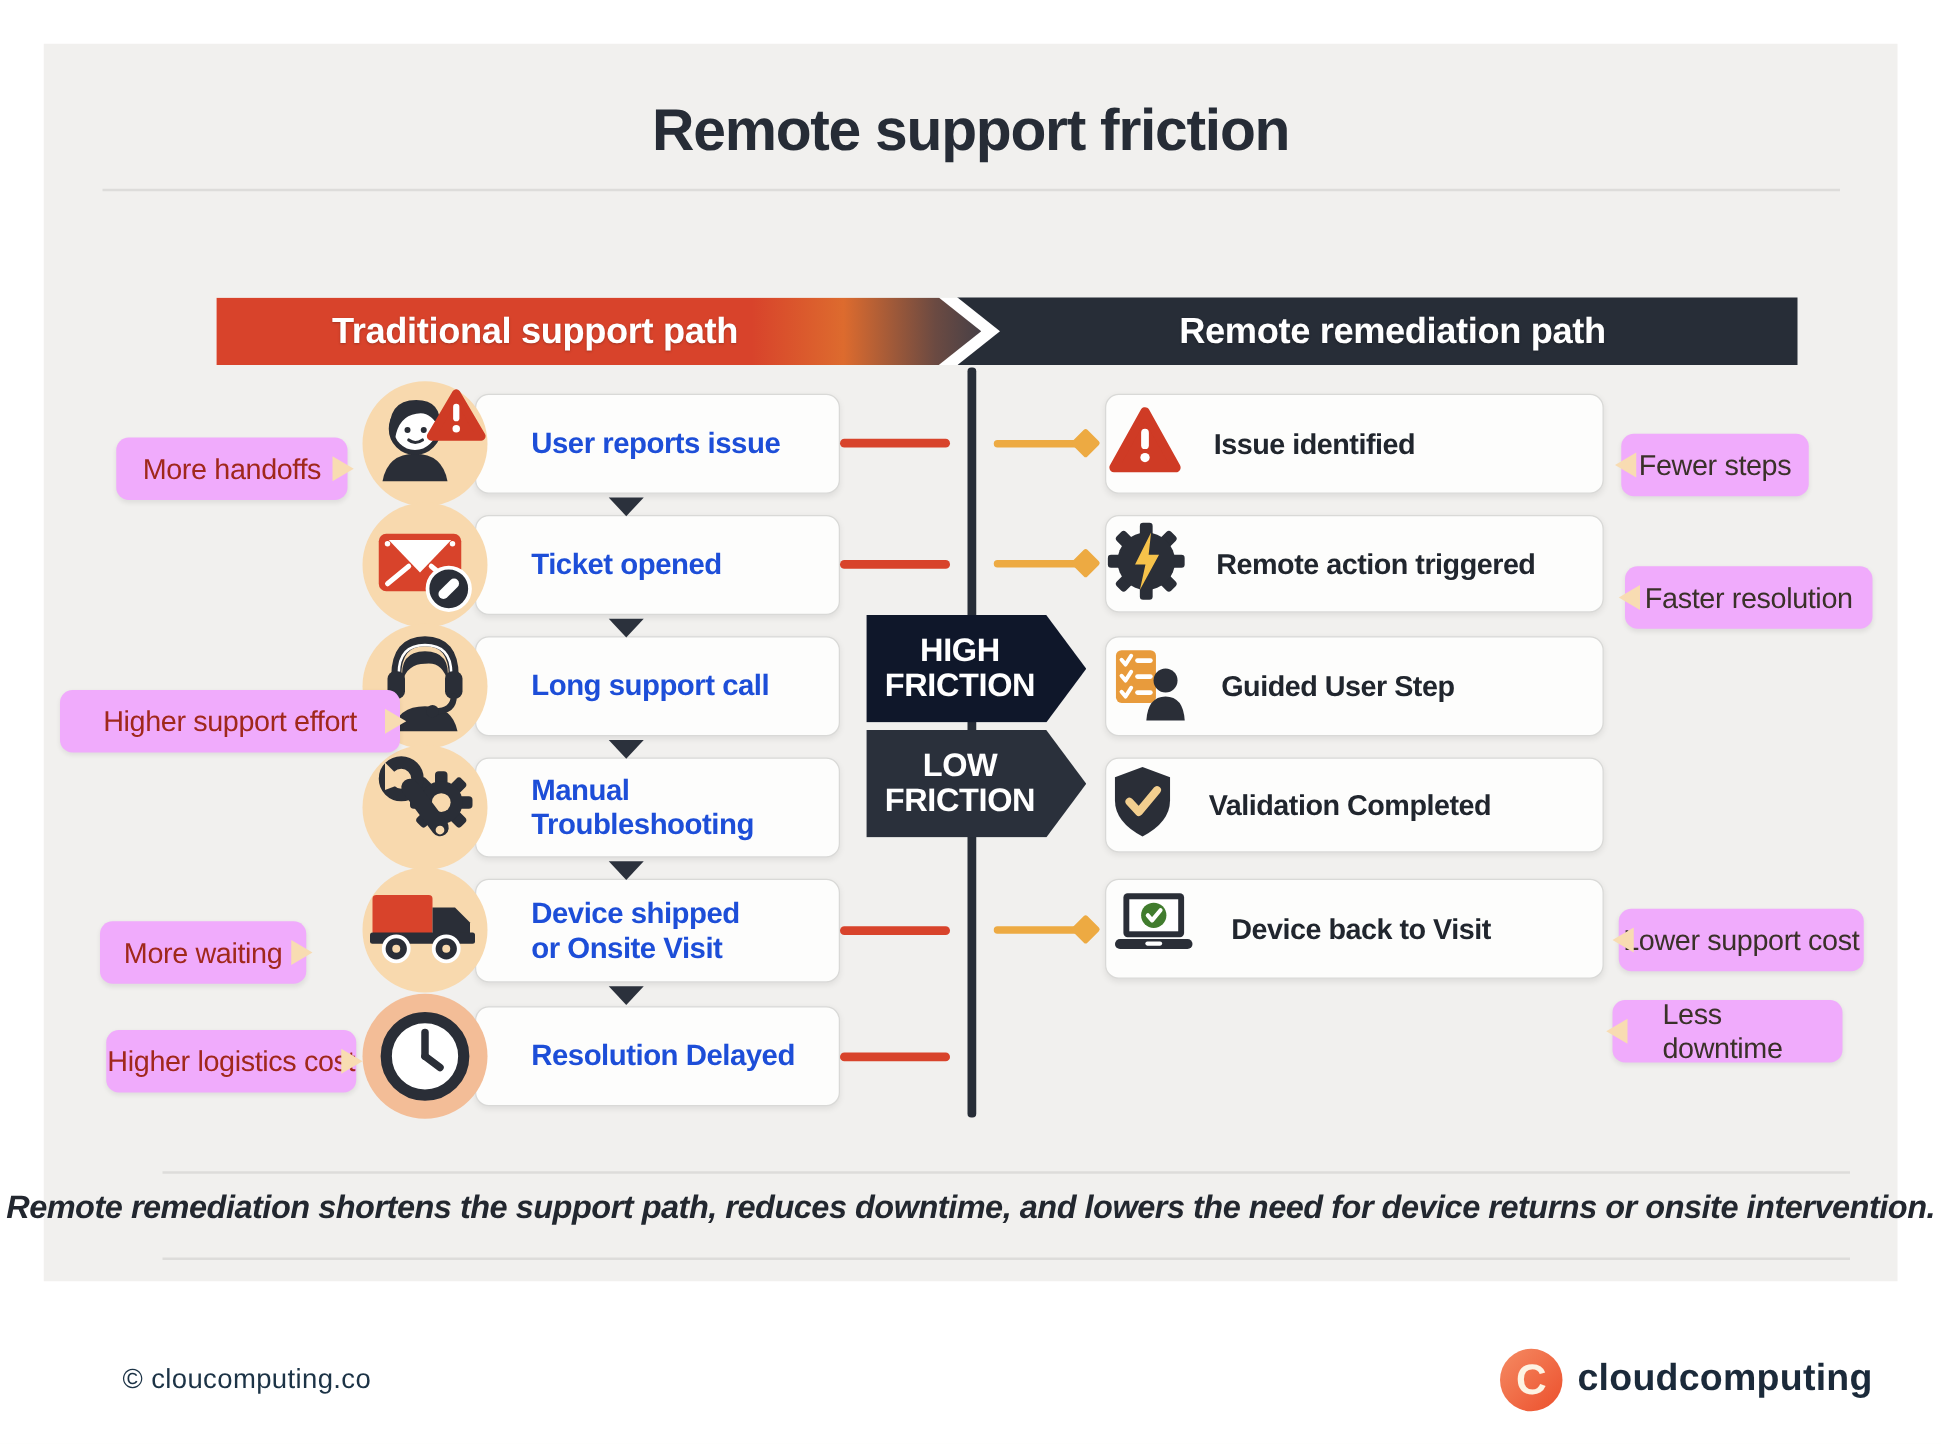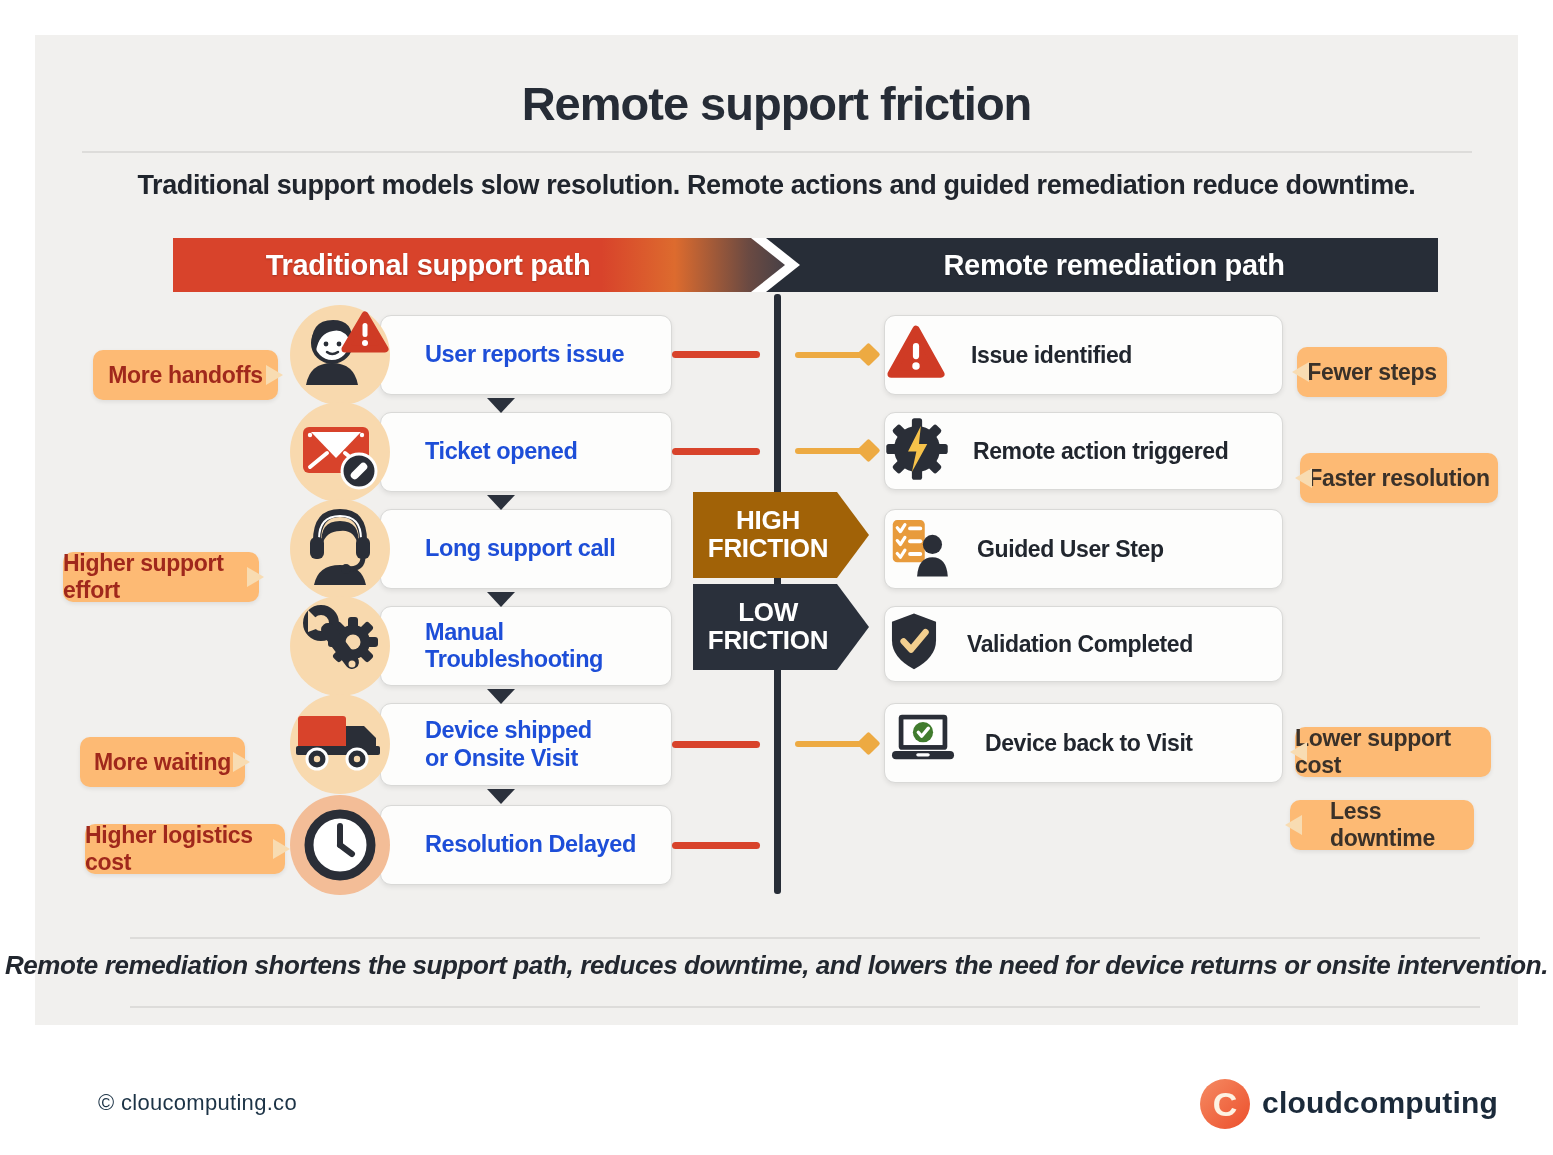--- a/index.html
+++ b/index.html
@@ -39,57 +39,56 @@
   .icon-circle svg { position:absolute; left:0; top:0; }
 
   .down-arrow { position:absolute; left:487px; width:0; height:0;
                 border-left:14px solid transparent; border-right:14px solid transparent; border-top:15px solid #2b313c; }
 
   .conn-red { position:absolute; left:672px; width:88px; height:7px; background:#d8432b; border-radius:4px; }
   .conn-yellow { position:absolute; left:795px; width:70px; height:6px; background:#edaa42; border-radius:3px; }
   .diamond { position:absolute; left:860px; width:17px; height:17px; background:#edaa42; transform:rotate(45deg); border-radius:2px; }
 
   
-  .callout { position:absolute; height:50px; background:#fdba74; border-radius:10px;
+  .callout { position:absolute; height:50px; background:#f0abfc; border-radius:10px;
              display:flex; align-items:center; justify-content:center;
-             font-size:23px; font-weight:700; letter-spacing:-0.3px;
+             font-size:23px; font-weight:400; letter-spacing:-0.3px;
              box-shadow:0 2px 4px rgba(0,0,0,.08); }
   .callout.cl-left  { color:#a0281c; }
   .callout.cl-right { color:#3a3129; }
   .callout.cl-left::after  { content:''; position:absolute; right:-15px; top:50%; transform:translateY(-50%);
              border:10px solid transparent; border-left:17px solid #f8dcb2; }
   .callout.cl-right::before { content:''; position:absolute; left:-15px; top:50%; transform:translateY(-50%);
              border:10px solid transparent; border-right:17px solid #f8dcb2; }
 
   
   .badge { position:absolute; left:693px; width:176px; height:86px; color:#fff; display:flex; flex-direction:column;
            align-items:center; justify-content:center; font-weight:800; font-size:26px; line-height:1.06;
            letter-spacing:-0.3px; padding-right:26px;
            clip-path:polygon(0 0, calc(100% - 32px) 0, 100% 50%, calc(100% - 32px) 100%, 0 100%); }
-  .badge.high { top:492px; background:#a16207; }
+  .badge.high { top:492px; background:#0f172a; }
   .badge.low  { top:584px; background:#2a303b; }
 
   .bottom-note { position:absolute; left:0; top:950px; width:100%; text-align:center;
                  font-size:26px; font-weight:700; font-style:italic; letter-spacing:-0.4px; color:#22272f; }
 
   .copyright { position:absolute; left:98px; top:1090px; font-size:22px; color:#1c3346; letter-spacing:0.3px; }
   .logo-mark { position:absolute; left:1200px; top:1079px; width:50px; height:50px; border-radius:50%;
                background:linear-gradient(135deg,#f58b63,#ec4f2c); display:flex; align-items:center; justify-content:center;
                color:#fdf3e3; font-size:34px; font-weight:800; }
   .brand { position:absolute; left:1262px; top:1086px; font-size:30px; font-weight:700; color:#1b2a3a; letter-spacing:0.2px; }
 </style>
 </head>
 <body>
 
 <div id="canvas">
   <div class="panel"></div>
 
   <div class="title">Remote support friction</div>
   <div class="hrline" style="left:82px; top:151px; width:1390px;"></div>
-  <div class="subtitle">Traditional support models slow resolution. Remote actions and guided remediation reduce downtime.</div>
 
   <div class="banner-dark"></div>
   <div class="banner-white"></div>
   <div class="banner-red"></div>
   <div class="banner-label left">Traditional support path</div>
   <div class="banner-label right">Remote remediation path</div>
 
   <div class="vdivider"></div>
 
   <div class="lcard" style="top:315px; height:80px;">
@@ -276,21 +275,21 @@
   <div class="badge high">
     <span>HIGH</span>
     <span>FRICTION</span>
   </div>
   <div class="badge low">
     <span>LOW</span>
     <span>FRICTION</span>
   </div>
 
   <div class="callout cl-left" style="left:93px; top:350px; width:185px;">More handoffs</div>
-  <div class="callout cl-left" style="left:63px; top:552px; width:196px;">Higher support effort</div>
+  <div class="callout cl-left" style="left:48px; top:552px; width:272px;">Higher support effort</div>
   <div class="callout cl-left" style="left:80px; top:737px; width:165px;">More waiting</div>
   <div class="callout cl-left" style="left:85px; top:824px; width:200px;">Higher logistics cost</div>
 
   <div class="callout cl-right" style="left:1297px; top:347px; width:150px;">Fewer steps</div>
   <div class="callout cl-right" style="left:1300px; top:453px; width:198px;">Faster resolution</div>
   <div class="callout cl-right" style="left:1295px; top:727px; width:196px;">Lower support cost</div>
   <div class="callout cl-right" style="left:1290px; top:800px; width:184px;padding-left:40px;">Less downtime</div>
 
   <div class="hrline" style="left:130px; top:937px; width:1350px;"></div>
   <div class="bottom-note">Remote remediation shortens the support path, reduces downtime, and lowers the need for device returns or onsite intervention.</div>

